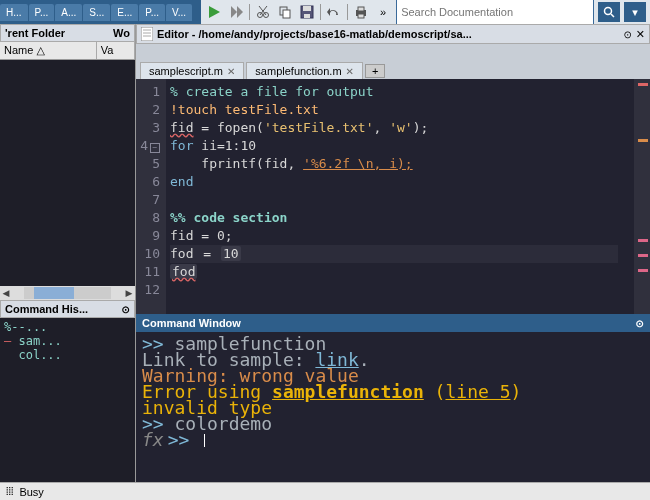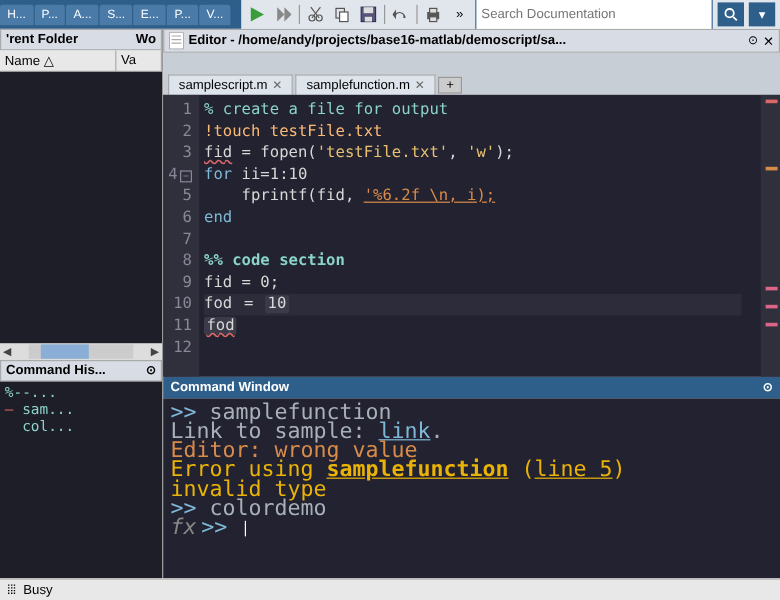--- a/index.html
+++ b/index.html
@@ -228,21 +228,21 @@
         <div class="mm-mark" style="top:190px;background:#d68"></div>
       </div>
     </div>
     <div class="cmdwin-hdr">
       <span>Command Window</span>
       <span class="drop-icon">⊙</span>
     </div>
     <div class="cmdwin-body">
       <div class="cw-line"><span class="cw-prompt">&gt;&gt; </span><span class="cw-text">samplefunction</span></div>
       <div class="cw-line cw-text"><span>Link to sample: </span><span class="cw-link">link</span><span>.</span></div>
-      <div class="cw-line cw-warn">Editor: wrong value</div>
+      <div class="cw-line cw-warn">Warning: wrong value</div>
       <div class="cw-line cw-err"><span>Error using </span><span class="cw-bold">samplefunction</span><span> (</span><span style="text-decoration:underline">line 5</span><span>)</span></div>
       <div class="cw-line cw-err">invalid type</div>
       <div class="cw-line"><span class="cw-prompt">&gt;&gt; </span><span class="cw-text">colordemo</span></div>
       <div class="cw-line cw-input"><span class="fx">fx</span><span class="cw-prompt">&gt;&gt; </span><span class="cursor"></span></div>
     </div>
   </div>
 </div>
 
 <div class="status">
   <span>⦙⦙⦙</span>

